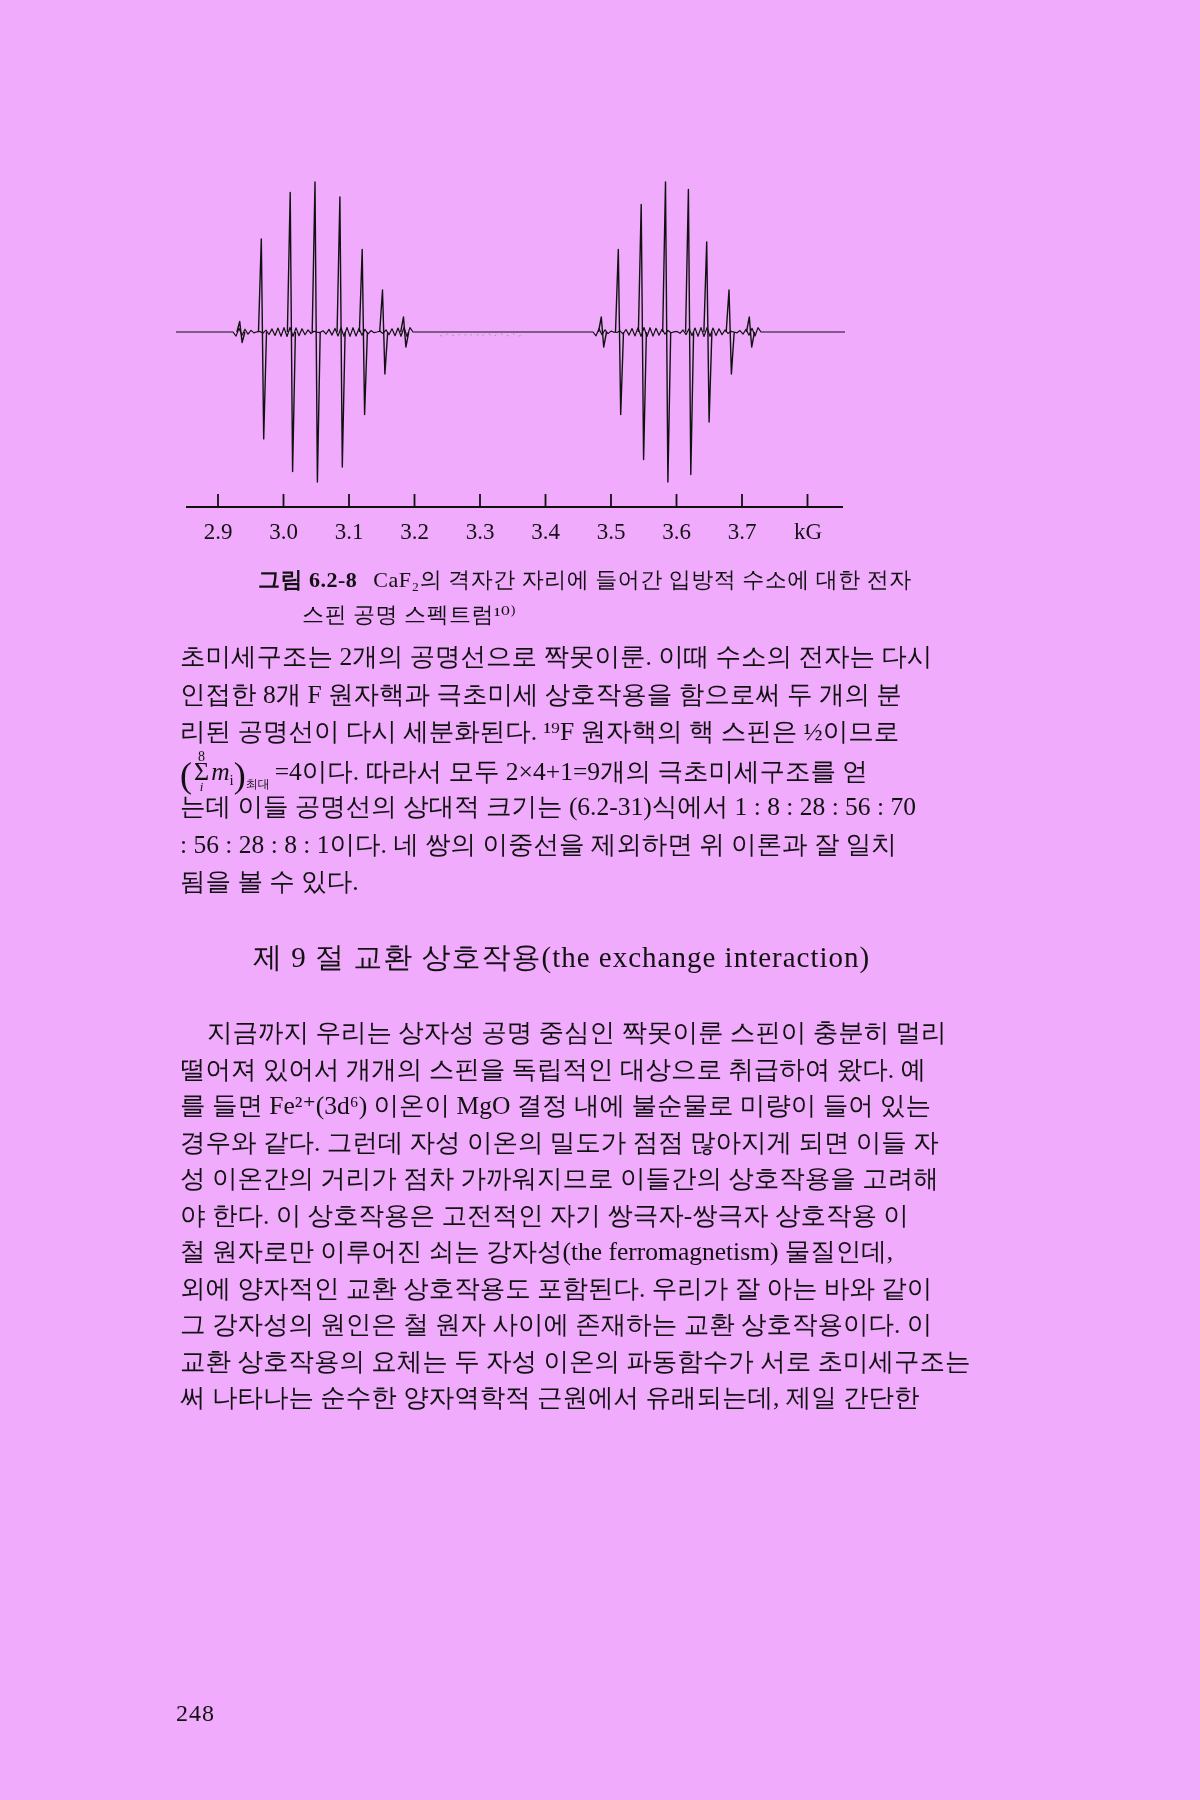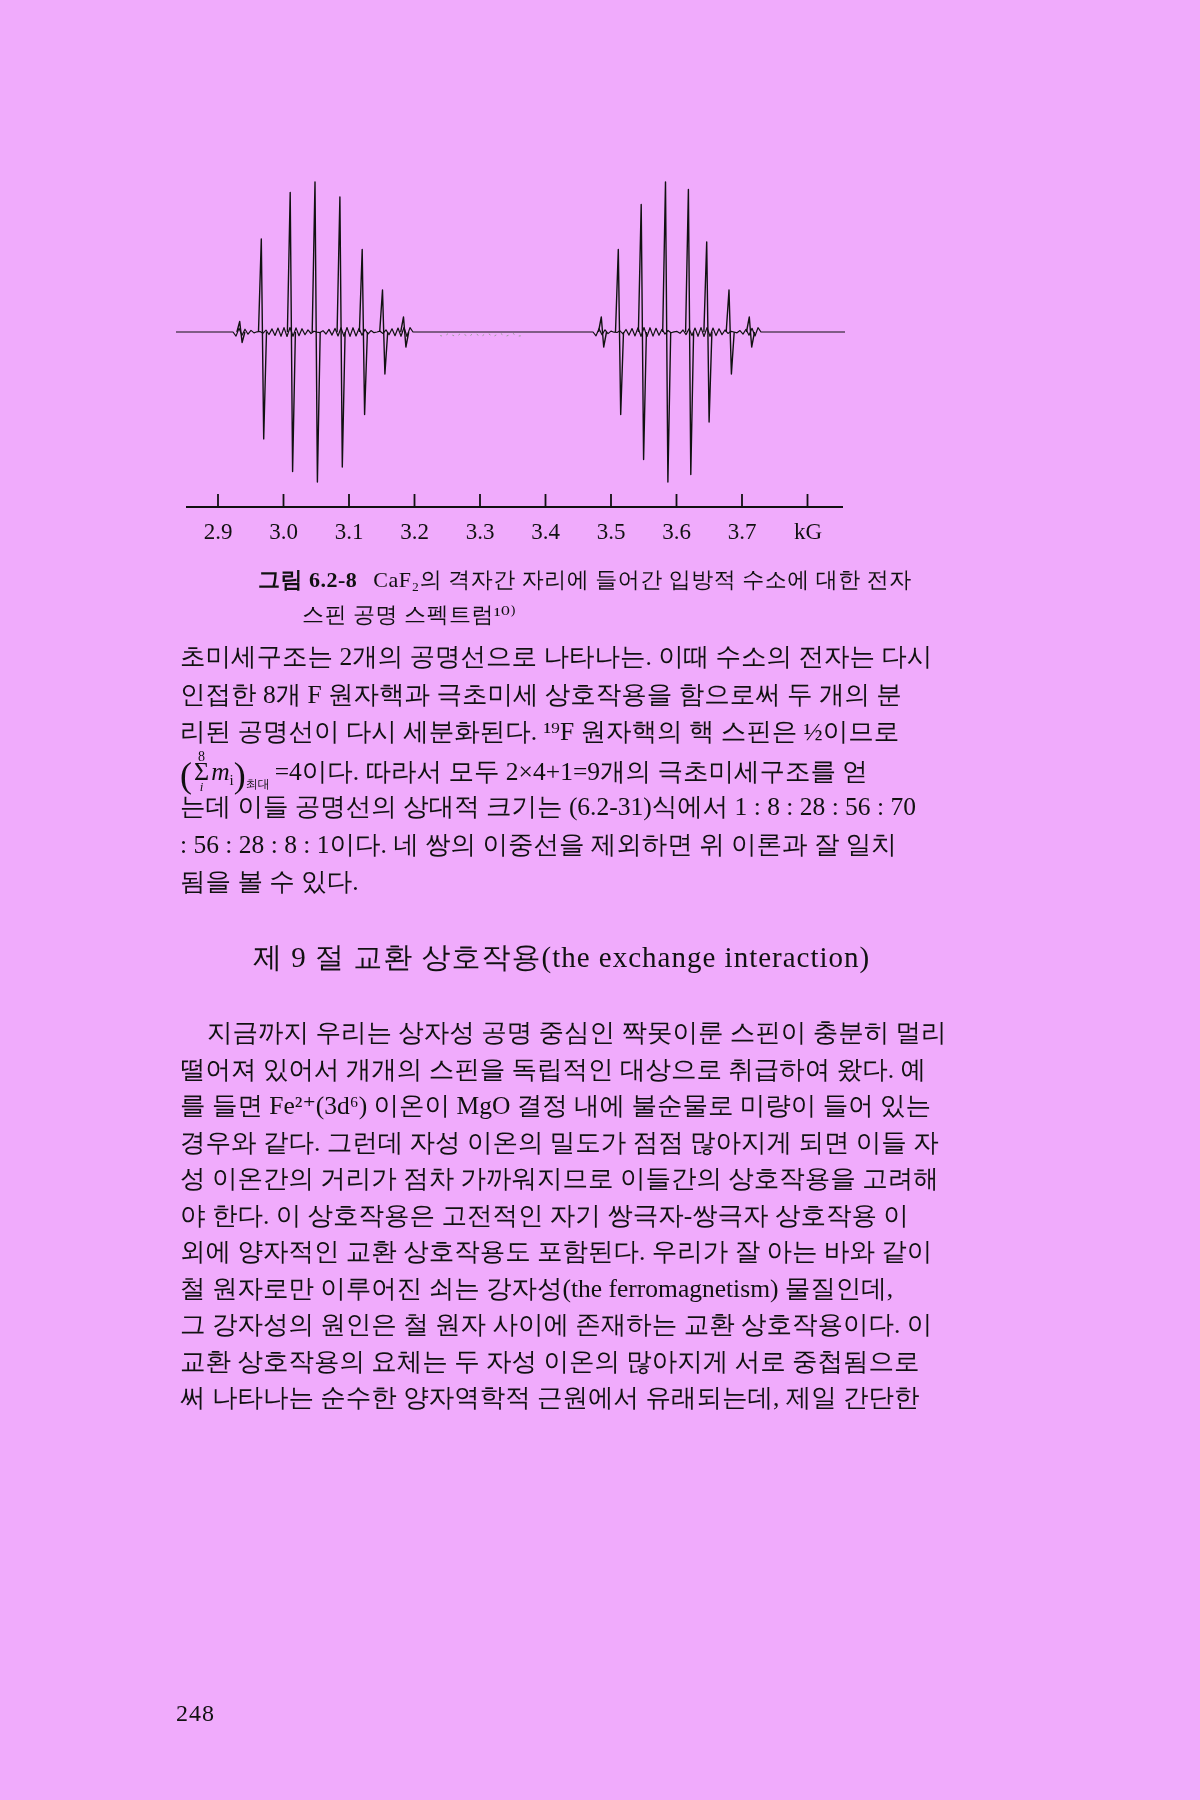--- a/index.html
+++ b/index.html
@@ -100,40 +100,40 @@
       <text x="611" y="429" text-anchor="middle" font-size="23" fill="#111" font-family="&quot;Liberation Serif&quot;,&quot;DejaVu Serif&quot;,serif">3.5</text>
       <text x="676.5000000000001" y="429" text-anchor="middle" font-size="23" fill="#111" font-family="&quot;Liberation Serif&quot;,&quot;DejaVu Serif&quot;,serif">3.6</text>
       <text x="742.0000000000002" y="429" text-anchor="middle" font-size="23" fill="#111" font-family="&quot;Liberation Serif&quot;,&quot;DejaVu Serif&quot;,serif">3.7</text>
       <text x="808.0000000000002" y="429" text-anchor="middle" font-size="23" fill="#111" font-family="&quot;Liberation Serif&quot;,&quot;DejaVu Serif&quot;,serif">kG</text>
     </svg>
 
   <div class="caption" style="left:258px;top:565px;"><span class="cap-label">그림 6.2-8</span><span>CaF₂의 격자간 자리에 들어간 입방적 수소에 대한 전자</span></div>
   <div class="caption" style="left:302px;top:600px;">스핀 공명 스펙트럼¹⁰⁾</div>
 
   <div class="para" style="top:638px;">
-    <div class="bline">초미세구조는 2개의 공명선으로 나타나는. 이때 수소의 전자는 다시</div>
+    <div class="bline">초미세구조는 2개의 공명선으로 짝못이룬. 이때 수소의 전자는 다시</div>
     <div class="bline">인접한 8개 F 원자핵과 극초미세 상호작용을 함으로써 두 개의 분</div>
     <div class="bline">리된 공명선이 다시 세분화된다. ¹⁹F 원자핵의 핵 스핀은 ½이므로</div>
     <div class="bline"><span class="bp">(</span><span class="sigma"><span class="ss-sup">8</span><span class="ss-sym">Σ</span><span class="ss-sub">i</span></span><span class="fterm">m</span><span class="tsub">i</span><span class="bp">)</span><span class="osub">최대</span><span>=4이다. 따라서 모두 2×4+1=9개의 극초미세구조를 얻</span></div>
     <div class="bline">는데 이들 공명선의 상대적 크기는 (6.2-31)식에서 1 : 8 : 28 : 56 : 70</div>
     <div class="bline">: 56 : 28 : 8 : 1이다. 네 쌍의 이중선을 제외하면 위 이론과 잘 일치</div>
     <div class="bline">됨을 볼 수 있다.</div>
   </div>
 
   <div class="heading" style="top:938px;">제 9 절   교환 상호작용(the exchange interaction)</div>
 
   <div class="para para2" style="top:1015px;">
     <div class="bline indent">지금까지 우리는 상자성 공명 중심인 짝못이룬 스핀이 충분히 멀리</div>
     <div class="bline">떨어져 있어서 개개의 스핀을 독립적인 대상으로 취급하여 왔다. 예</div>
     <div class="bline">를 들면 Fe²⁺(3d⁶) 이온이 MgO 결정 내에 불순물로 미량이 들어 있는</div>
     <div class="bline">경우와 같다. 그런데 자성 이온의 밀도가 점점 많아지게 되면 이들 자</div>
     <div class="bline">성 이온간의 거리가 점차 가까워지므로 이들간의 상호작용을 고려해</div>
     <div class="bline">야 한다. 이 상호작용은 고전적인 자기 쌍극자-쌍극자 상호작용 이</div>
+    <div class="bline">철 원자로만 이루어진 쇠는 강자성(the ferromagnetism) 물질인데,</div>
     <div class="bline">외에 양자적인 교환 상호작용도 포함된다. 우리가 잘 아는 바와 같이</div>
-    <div class="bline">철 원자로만 이루어진 쇠는 강자성(the ferromagnetism) 물질인데,</div>
     <div class="bline">그 강자성의 원인은 철 원자 사이에 존재하는 교환 상호작용이다. 이</div>
-    <div class="bline">교환 상호작용의 요체는 두 자성 이온의 많아지게 서로 중첩됨으로</div>
+    <div class="bline">교환 상호작용의 요체는 두 자성 이온의 파동함수가 서로 초미세구조는</div>
     <div class="bline">써 나타나는 순수한 양자역학적 근원에서 유래되는데, 제일 간단한</div>
   </div>
 
   <div class="pagenum" style="left:176px;top:1700px;">248</div>
 
 </div>
 
 </body></html>

